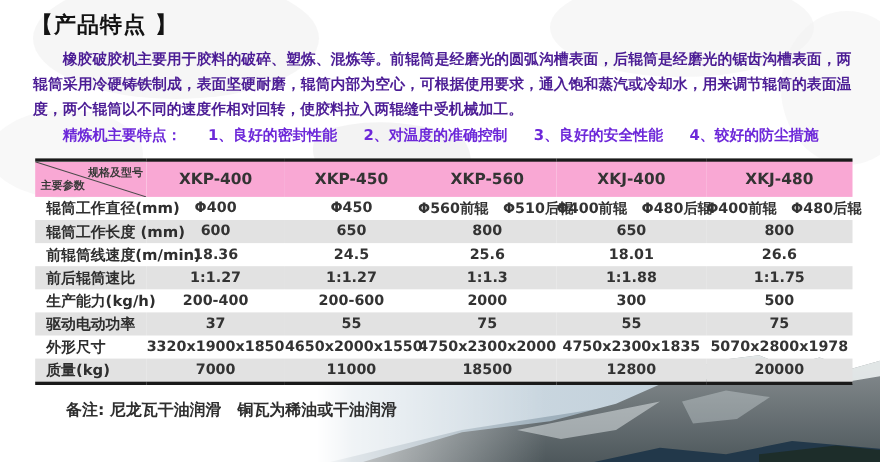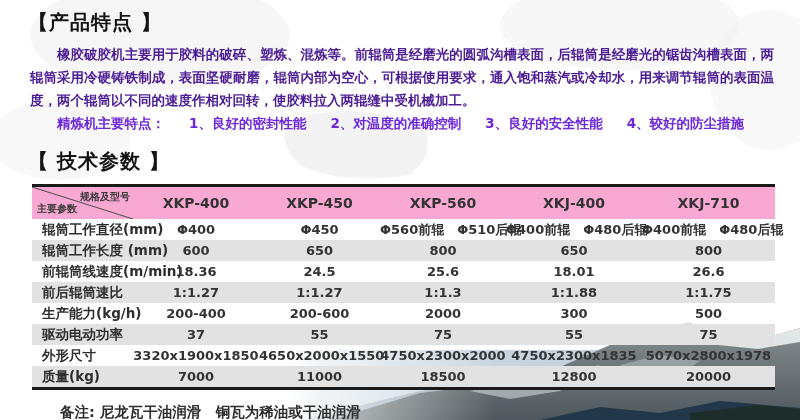--- a/index.html
+++ b/index.html
@@ -103,21 +103,20 @@
 <div class="content">
 
   <h2 class="sec-title">【产品特点 】</h2>
 
   <p class="desc">橡胶破胶机主要用于胶料的破碎、塑炼、混炼等。前辊筒是经磨光的圆弧沟槽表面，后辊筒是经磨光的锯齿沟槽表面，两辊筒采用冷硬铸铁制成，表面坚硬耐磨，辊筒内部为空心，可根据使用要求，通入饱和蒸汽或冷却水，用来调节辊筒的表面温度，两个辊筒以不同的速度作相对回转，使胶料拉入两辊缝中受机械加工。</p>
 
   <div class="features">
     <span>精炼机主要特点：</span><span class="feat-item">1、良好的密封性能</span><span class="feat-item">2、对温度的准确控制</span><span class="feat-item">3、良好的安全性能</span><span class="feat-item">4、较好的防尘措施</span>
   </div>
 
-  <h2 class="sec-title second">【 技术参数 】</h2>
 
   <table class="spec">
     <colgroup>
       <col style="width:101px">
         <col style="width:126px">
         <col style="width:121px">
       <col style="width:126px">
         <col style="width:136px">
         <col style="width:133px">
     </colgroup>
@@ -127,21 +126,21 @@
           <svg viewBox="0 0 101 32" preserveAspectRatio="none">
             <line x1="0" y1="0" x2="101" y2="32" stroke="#4a4a4a" stroke-width="1"></line>
           </svg>
           <span class="corner-top">规格及型号</span>
           <span class="corner-bottom">主要参数</span>
         </th>
       <th>XKP-400</th>
           <th>XKP-450</th>
           <th>XKP-560</th>
           <th>XKJ-400</th>
-          <th>XKJ-710</th>
+          <th>XKJ-480</th>
         </tr>
     </thead>
     <tbody>
         <tr class="plain">
           <td class="rowlabel">辊筒工作直径(mm)</td>
           <td>Φ400</td>
           <td>Φ450</td>
           <td>Φ560前辊　Φ510后辊</td>
           <td>Φ400前辊　Φ480后辊</td>
           <td>Φ400前辊　Φ480后辊</td>

